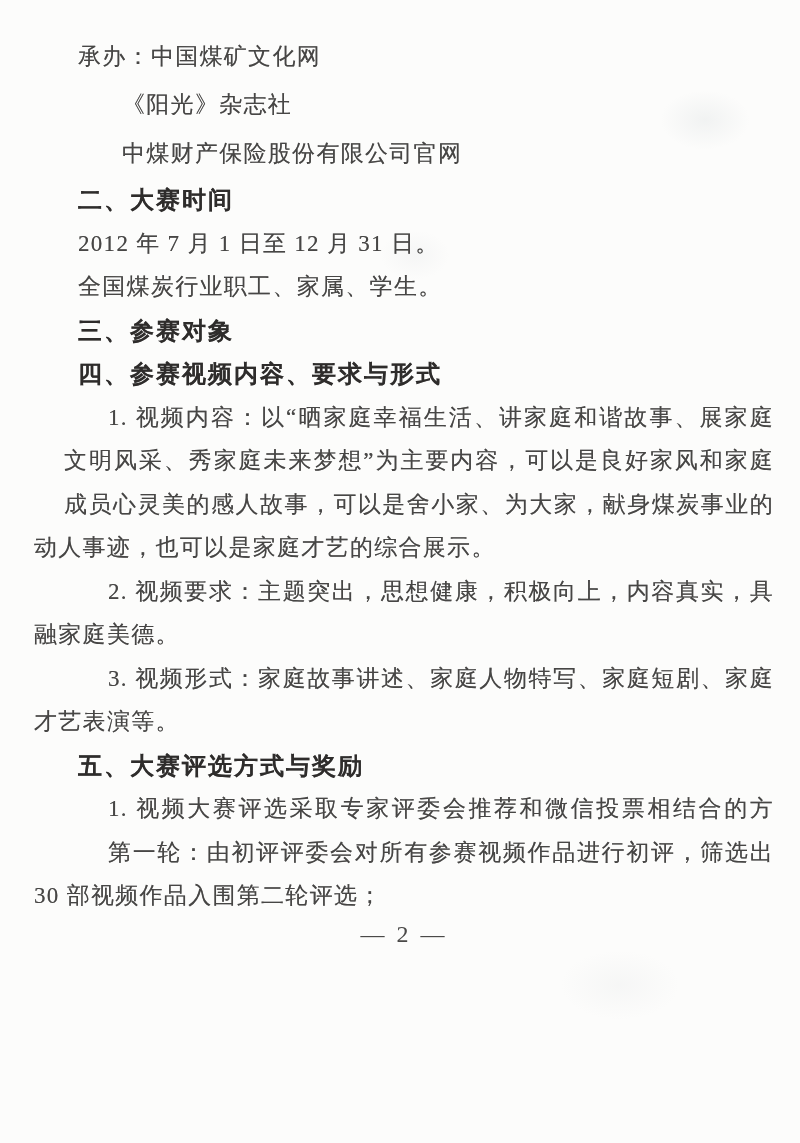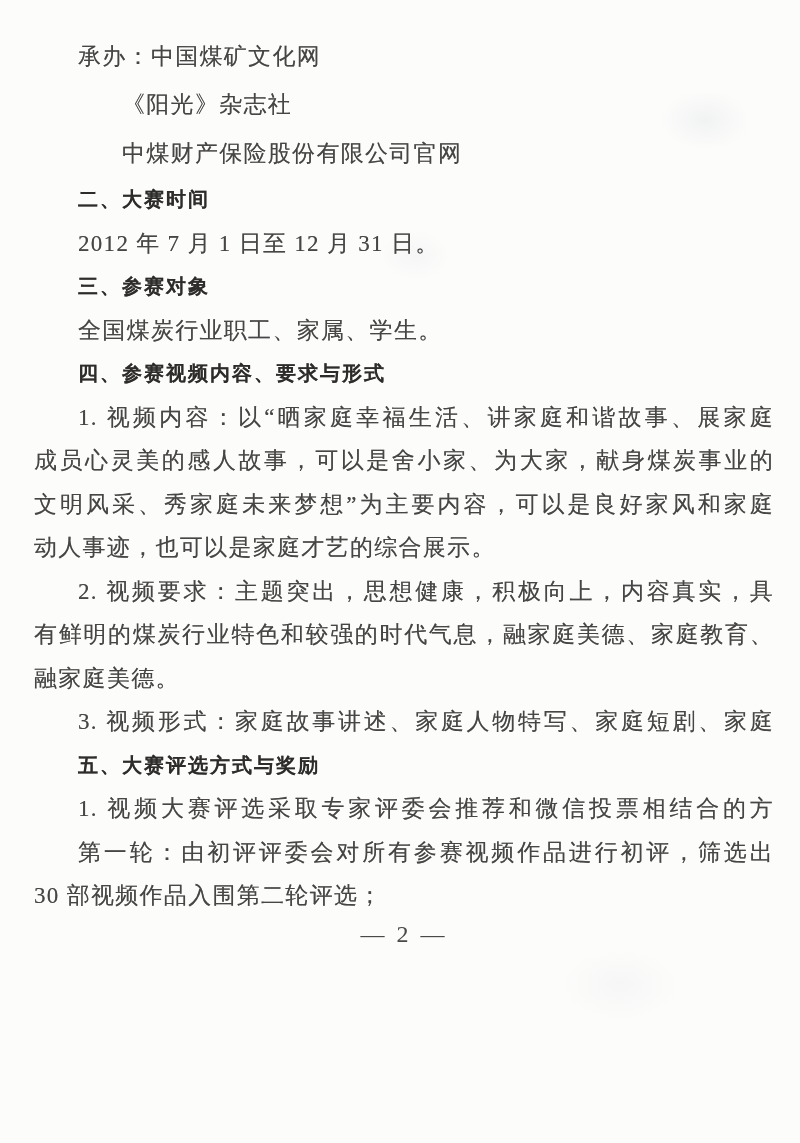--- a/index.html
+++ b/index.html
@@ -31,25 +31,26 @@
   }
   
   .org .line { line-height: 48.4px; min-height: 48.4px; }
 
   .indent1 { padding-left: 44px; }
   .indent2 { padding-left: 88px; }
 
   .full {
     text-align: justify;
     text-align-last: justify;
+    margin-left: 30px;
   }
   .heading {
     font-family: "Liberation Sans", "DejaVu Sans", sans-serif;
     font-weight: 700;
-    font-size: 20px;
+    font-size: 24px;
     color: #2e2c2b;
     letter-spacing: 2px;
     text-shadow: 0 0 0.5px rgba(40,40,40,0.6);
   }
   .footer-line {
     text-align: center;
     font-size: 24px;
     letter-spacing: 3px;
     margin-top: 3px;
     color: #4a4948;
@@ -86,40 +87,40 @@
 
     <div class="org">
       <div class="line indent1">承办：中国煤矿文化网</div>
       <div class="line indent2">《阳光》杂志社</div>
       <div class="line indent2">中煤财产保险股份有限公司官网</div>
     </div>
 
     <div class="line indent1 heading">二、大赛时间</div>
     <div class="line indent1">2012 年 7 月 1 日至 12 月 31 日。</div>
 
+    <div class="line indent1">全国煤炭行业职工、家属、学生。</div>
     <div class="line indent1 heading">三、参赛对象</div>
-    <div class="line indent1">全国煤炭行业职工、家属、学生。</div>
 
     <div class="line indent1 heading">四、参赛视频内容、要求与形式</div>
 
     <div>
       <div class="line indent1 full">1. 视频内容：以“晒家庭幸福生活、讲家庭和谐故事、展家庭</div>
+      <div class="line full">文明风采、秀家庭未来梦想”为主要内容，可以是良好家风和家庭</div>
       <div class="line full">成员心灵美的感人故事，可以是舍小家、为大家，献身煤炭事业的</div>
-      <div class="line full">文明风采、秀家庭未来梦想”为主要内容，可以是良好家风和家庭</div>
       <div class="line">动人事迹，也可以是家庭才艺的综合展示。</div>
     </div>
 
     <div>
       <div class="line indent1 full">2. 视频要求：主题突出，思想健康，积极向上，内容真实，具</div>
-      <div class="line full">有鲜明的煤炭行业特色和较强的时代气息，融家庭美德、家庭教育、</div>
       <div class="line">融家庭美德。</div>
     </div>
 
     <div>
       <div class="line indent1 full">3. 视频形式：家庭故事讲述、家庭人物特写、家庭短剧、家庭</div>
+      <div class="line">才艺表演等。</div>
     </div>
 
     <div class="line indent1 heading">五、大赛评选方式与奖励</div>
 
     <div>
       <div class="line indent1 full">1. 视频大赛评选采取专家评委会推荐和微信投票相结合的方</div>
     </div>
 
     <div>
       <div class="line indent1 full">第一轮：由初评评委会对所有参赛视频作品进行初评，筛选出</div>

